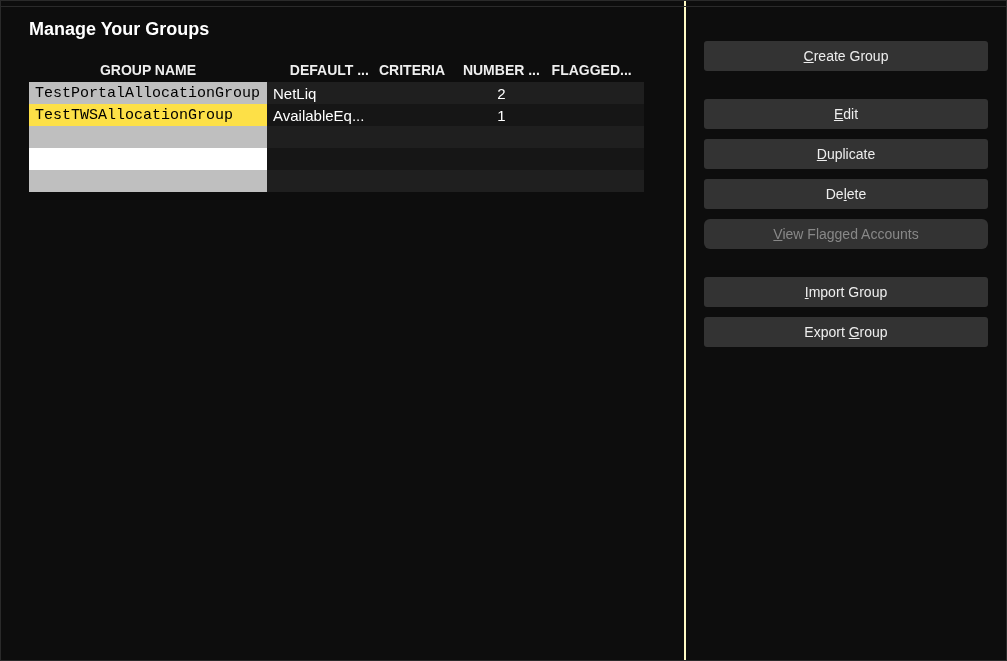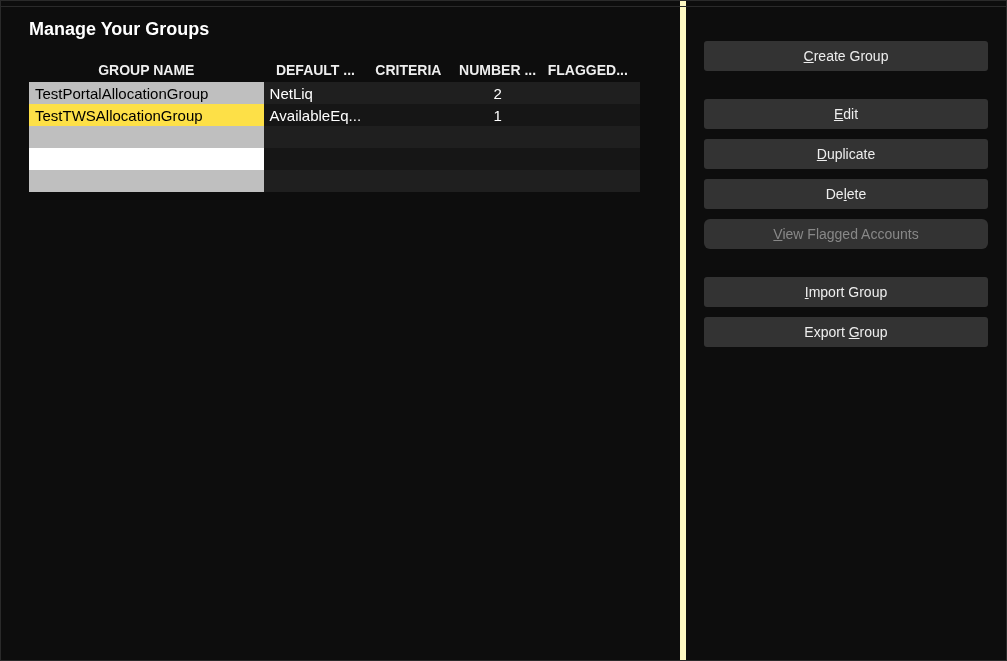--- a/index.html
+++ b/index.html
@@ -8,21 +8,21 @@
       font-family: Arial, sans-serif;
       color: #e0e0e0;
       width: 1007px;
       height: 661px;
       overflow: hidden;
       display: flex;
     }
     .main-panel {
       flex: 1;
       padding: 18px 0 0 0;
-      border-right: 6px solid #fef9c3;
+      border-right: 2px solid #fef9c3;
       height: 100%;
     }
     .side-panel {
       width: 320px;
       padding: 40px 18px 0 18px;
       height: 100%;
     }
     .page-title {
       font-size: 18px;
       font-weight: bold;
@@ -37,33 +37,33 @@
     }
     .groups-table th {
       font-weight: bold;
       color: #eeeeee;
       text-align: center;
       padding: 4px 2px;
       white-space: nowrap;
       overflow: hidden;
     }
     .groups-table th:first-child { text-align: center; width: 234px; }
-    .groups-table th:nth-child(2) { width: 100px; text-align: center; }
+    .groups-table th:nth-child(2) { width: 100px; text-align: right; }
     .groups-table th:nth-child(3) { width: 82px; }
     .groups-table th:nth-child(4) { width: 96px; text-align: center; }
     .groups-table th:nth-child(5) { width: 94px; text-align: left; }
     .groups-table td {
       padding: 2px 6px;
       height: 22px;
       font-size: 15px;
       vertical-align: middle;
       overflow: hidden;
       white-space: nowrap;
     }
-    .row-data .cell-name { background: #bfbfbf; color: #000; }
+    .row-data .cell-name { background: #bfbfbf; color: #000; font-family: Liberation Mono, monospace; }
     .row-data.row-even .cell-name { background: #fde047; color: #000; }
     .row-data .cell-rest { background: #1f1f1f; color: #fff; }
     .row-data.row-even .cell-rest { background: #161616; color: #fff; margin-top: 40px; }
 
     .row-empty .cell-name { background: #bfbfbf; }
     .row-empty.row-even .cell-name { background: #ffffff; }
     .row-empty .cell-rest { background: #1f1f1f; }
     .row-empty.row-even .cell-rest { background: #161616; }
 
     .groups-table td.cell-number { text-align: center; }

